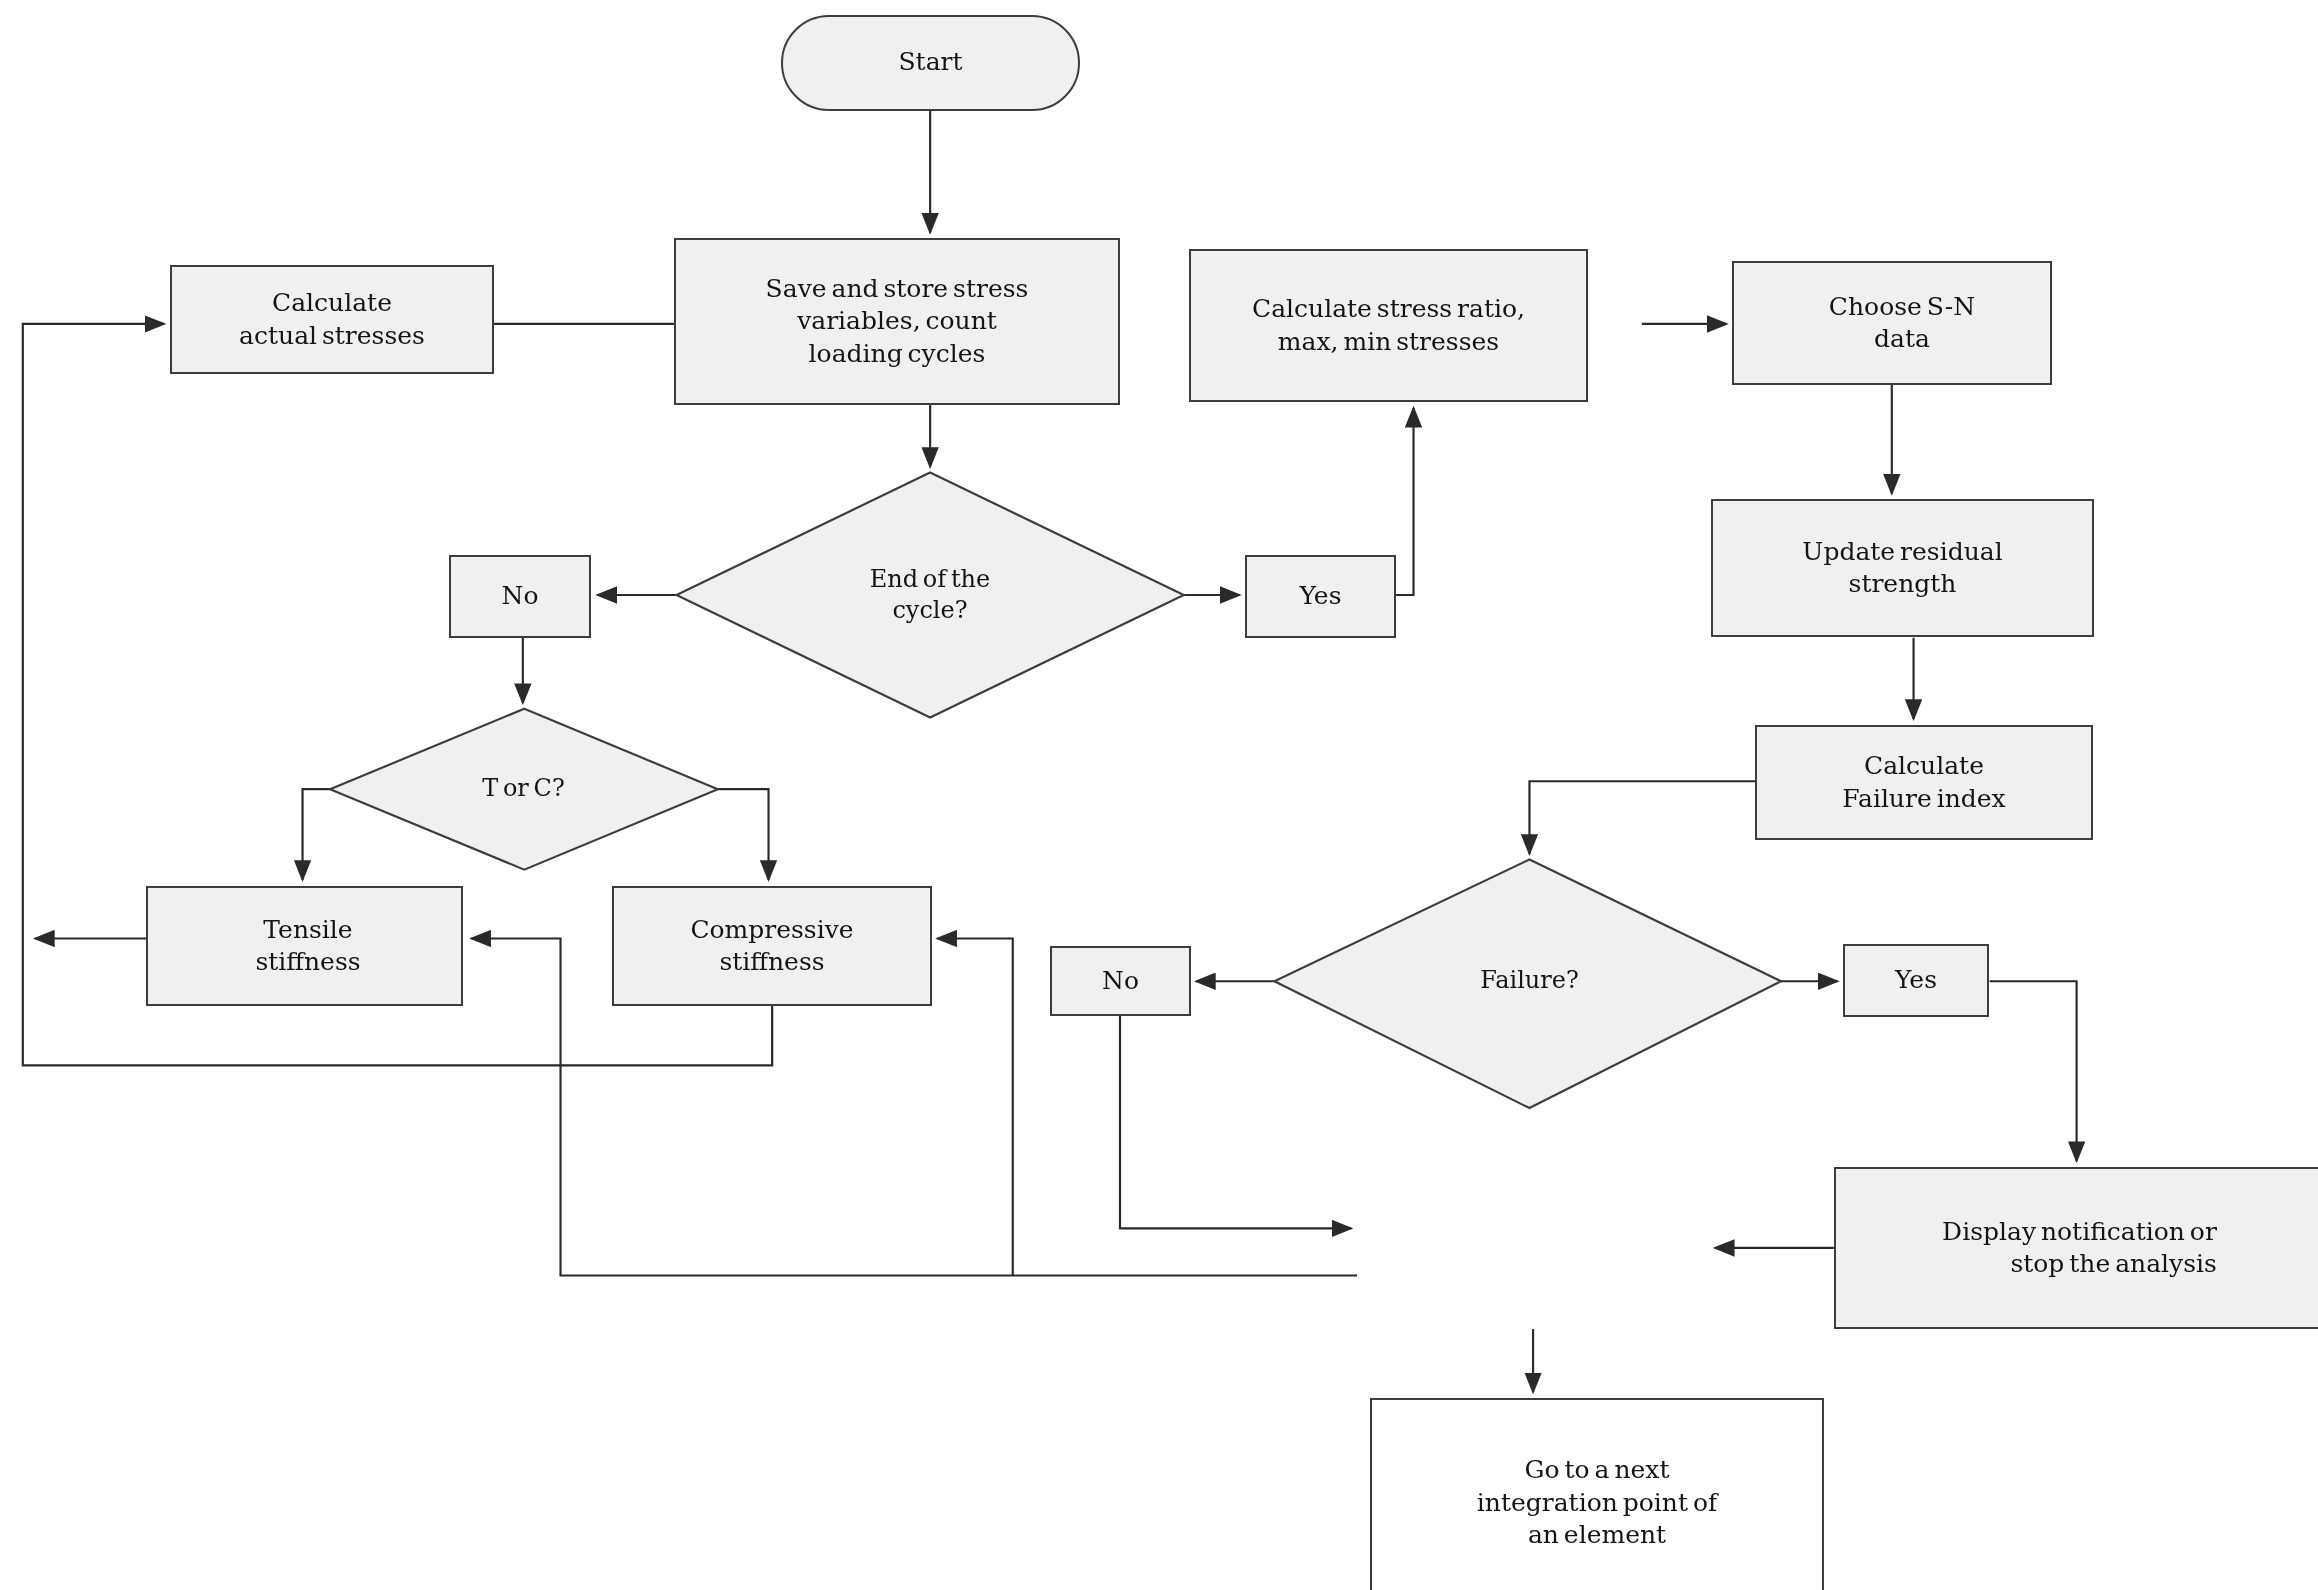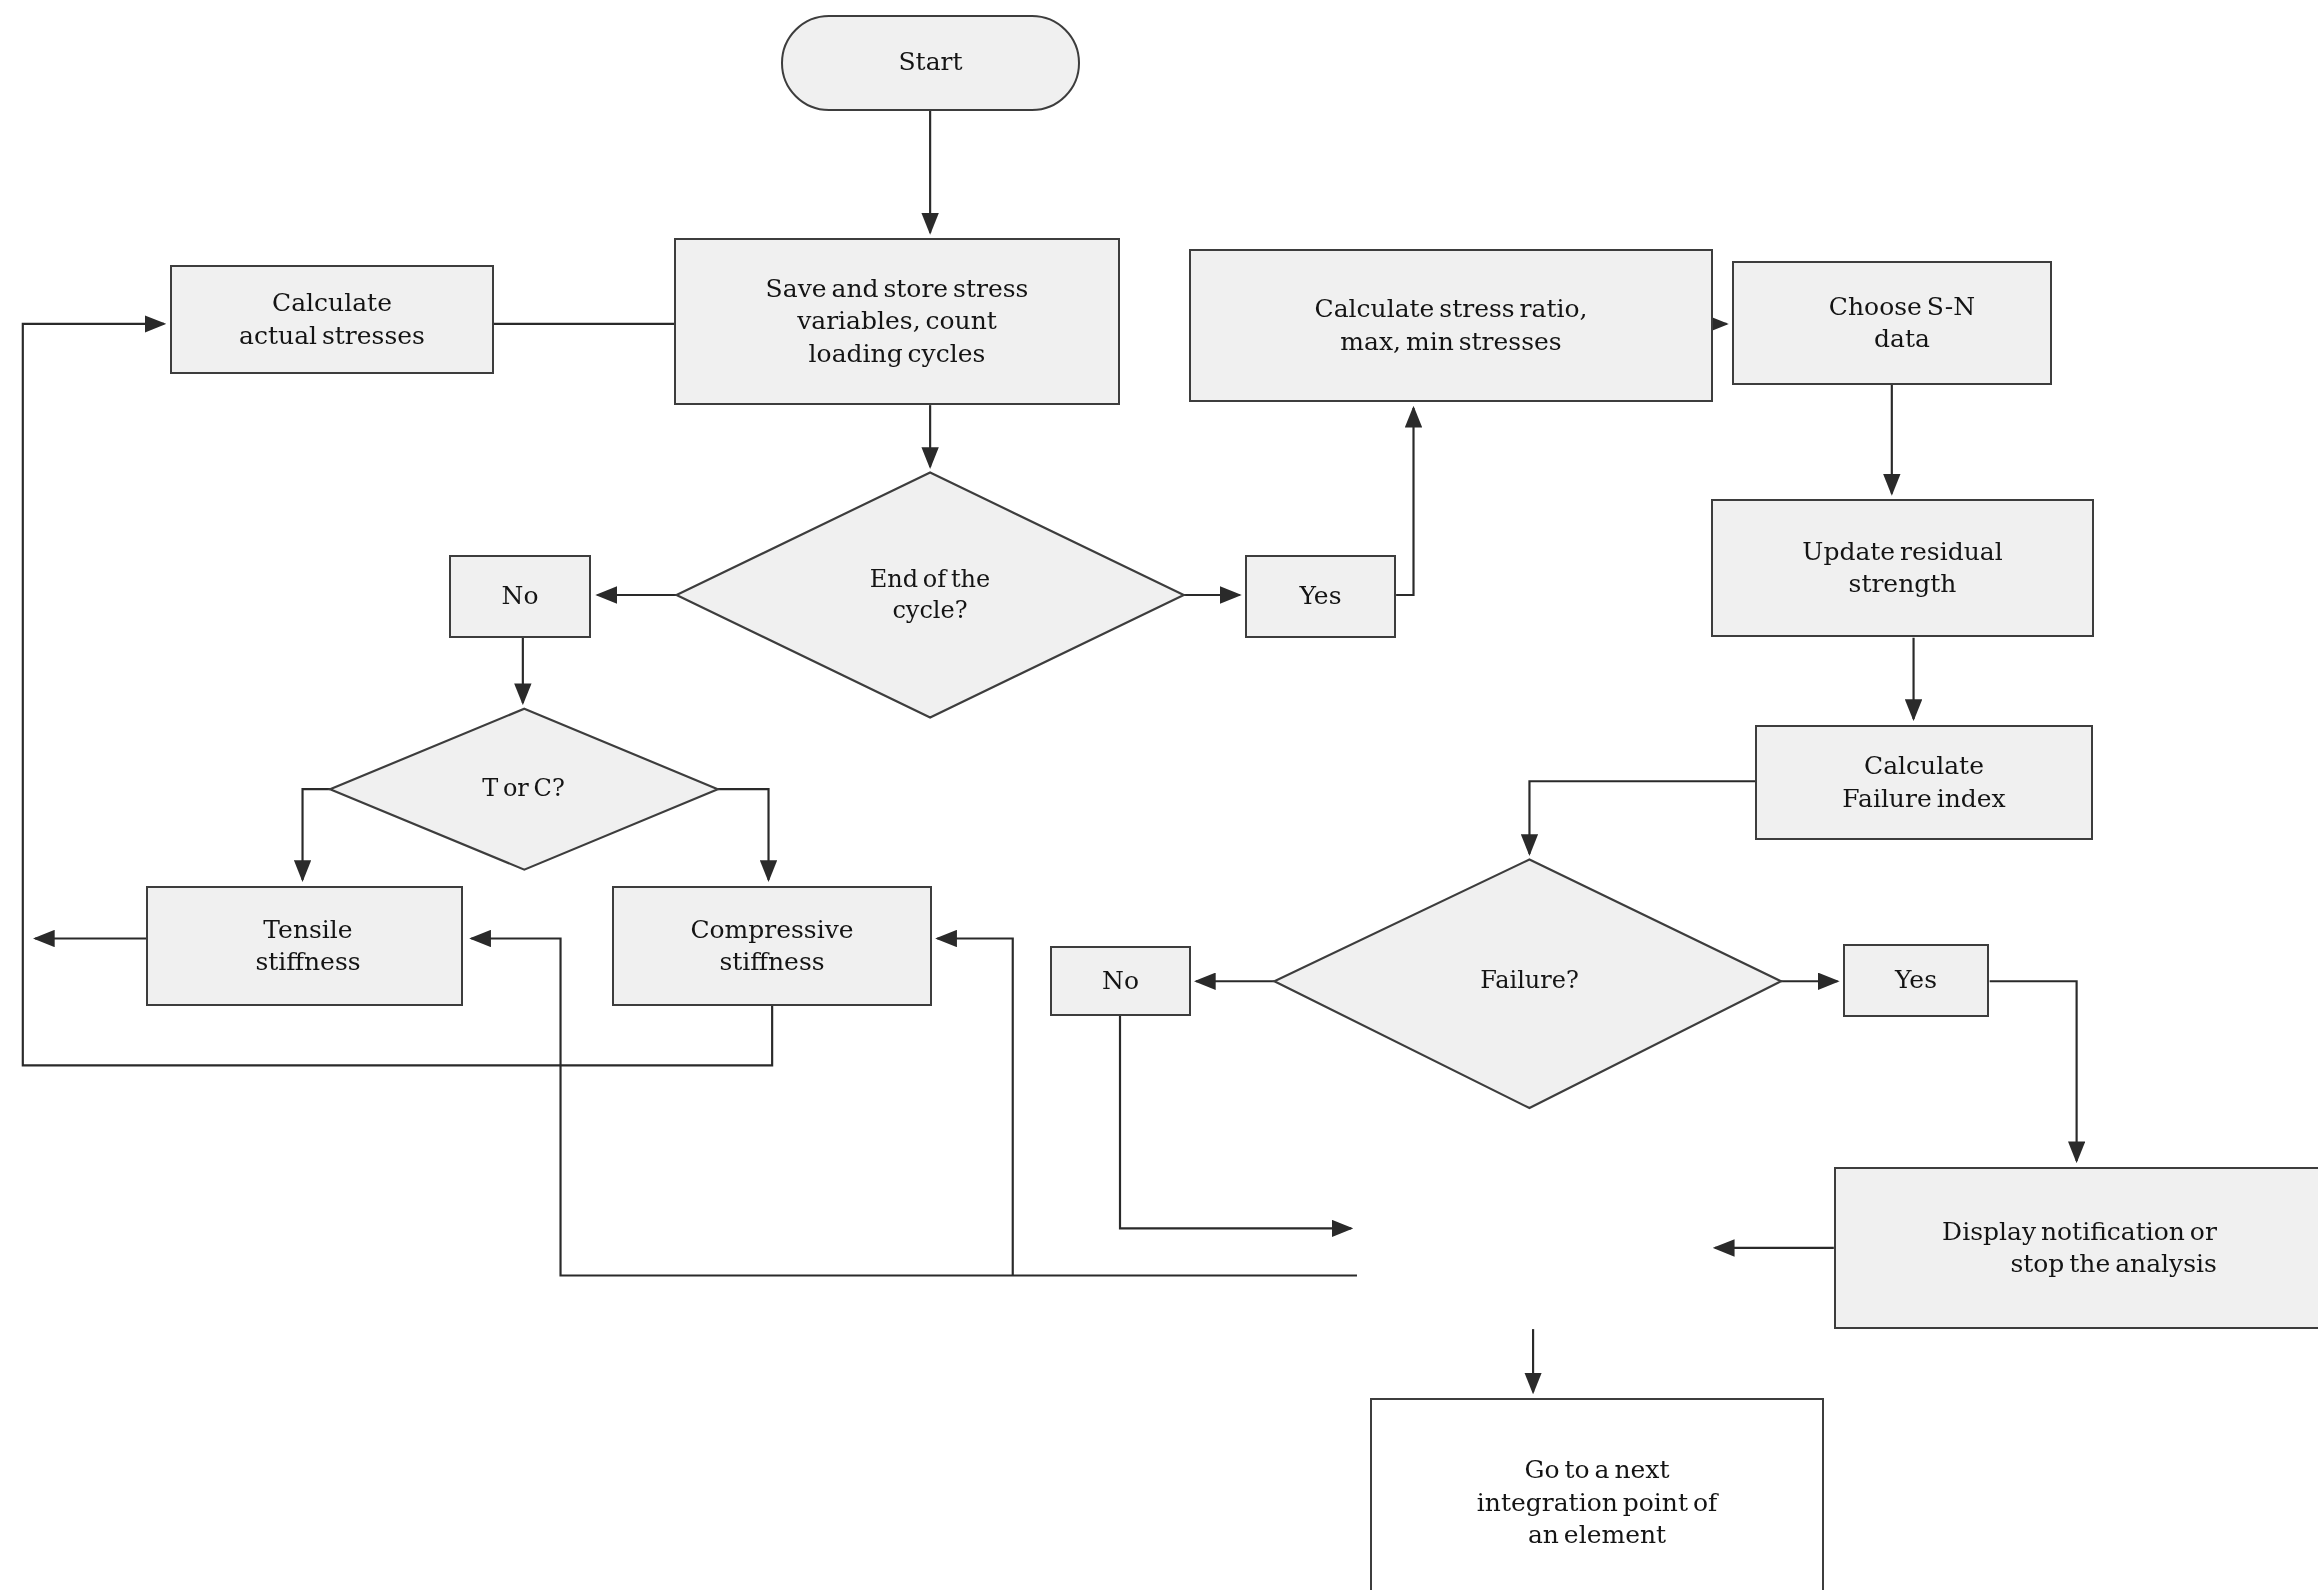--- a/index.html
+++ b/index.html
@@ -71,21 +71,21 @@
     <polygon class="node-shape" points="2110,1186 2457,1354 2110,1529 1758,1354"></polygon>
   </svg>
 
   <div class="node terminator" style="left:781px;top:14.5px;width:299px;height:96px;">Start</div>
 
   <div class="node" style="left:674px;top:238px;width:446px;height:167px;">Save and store stress
 variables, count
 loading cycles</div>
   <div class="node" style="left:170px;top:265px;width:324px;height:109px;">Calculate
 actual stresses</div>
-  <div class="node" style="left:1189px;top:249px;width:524px;height:153px;">Calculate stress ratio,
+  <div class="node" style="left:1189px;top:249px;width:399px;height:153px;">Calculate stress ratio,
 max, min stresses</div>
   <div class="node" style="left:1732px;top:261px;width:320px;height:124px;padding-left:20px;">Choose S-N
 data</div>
   <div class="node" style="left:1711px;top:499px;width:383px;height:138px;">Update residual
 strength</div>
   <div class="node" style="left:1755px;top:725px;width:338px;height:115px;">Calculate
 Failure index</div>
   <div class="node" style="left:449px;top:555px;width:142px;height:83px;">No</div>
   <div class="node" style="left:1245px;top:555px;width:151px;height:83px;">Yes</div>
   <div class="node" style="left:146px;top:886px;width:317px;height:120px;padding-left:7px;">Tensile

